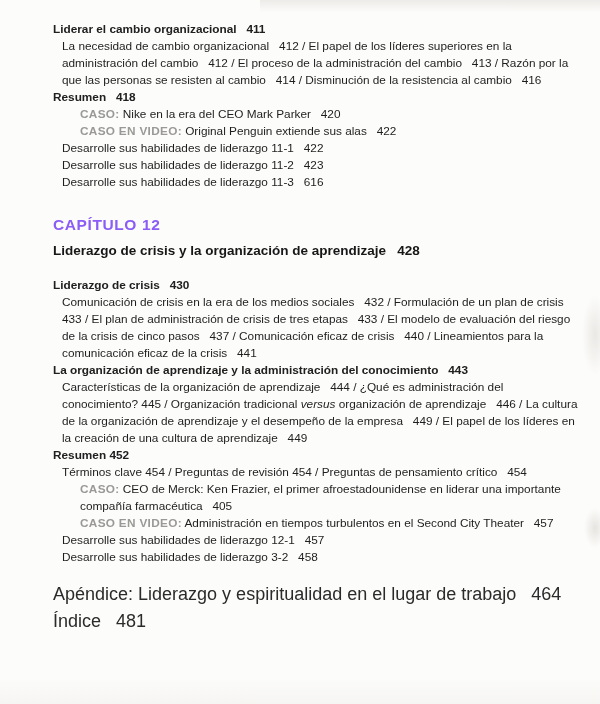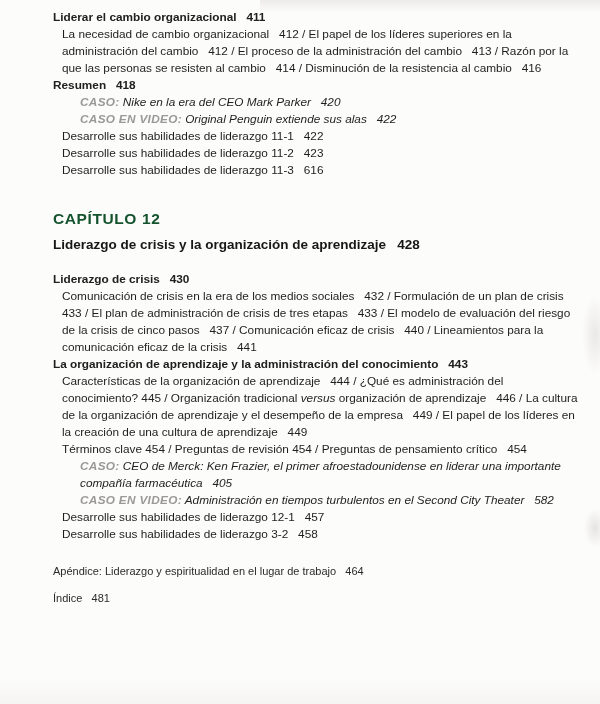--- a/index.html
+++ b/index.html
@@ -26,56 +26,56 @@
     top:508px;right:-6px;width:22px;height:40px;
     background:radial-gradient(closest-side,#e6e4e1,rgba(230,228,225,0));
   }
   .artifact-bottom{
     bottom:0;left:0;width:100%;height:26px;
     background:linear-gradient(to top,#f1efec 0%,rgba(241,239,236,0) 100%);
     opacity:.55;
   }
   .page{
     position:absolute;left:0;top:0;right:0;bottom:0;
-    padding:9px 22px 0 53px;
+    padding:21px 22px 0 53px;
     border-radius:22px;
   }
   .entry{
     font-size:11.8px;
     line-height:17px;
     white-space:pre-wrap;
     color:#1e1e1e;
   }
   .l0{font-weight:bold;color:#202020;}
   .l1{margin-left:9px;}
-  .caso{margin-left:27px;font-style:italic;}
+  .caso{margin-left:27px;}
   .seg-label{
     color:#9a9997;
     font-weight:bold;
     letter-spacing:.3px;
   }
   .seg-italic{font-style:italic;}
   .chapnum{
-    margin-top:30px;
+    margin-top:24px;
     font-size:15.5px;
     line-height:20px;
     font-weight:bold;
-    color:#14532d;
+    color:#8b5cf6;
     letter-spacing:.6px;
   }
   .chaptitle{
     margin-top:7px;
     margin-bottom:17px;
     font-size:13.5px;
     line-height:18px;
     font-weight:bold;
     color:#171717;
   }
   .back{
-    font-size:11px;
+    font-size:18px;
     line-height:17px;
     color:#2b2b2b;
     margin-bottom:10px;
   }
   .gap{height:20px;}
 </style>
 </head>
 <body>
 
 <div class="scan-artifact artifact-top"></div>
@@ -92,22 +92,23 @@
       <div class="entry caso"><span class="seg-label">CASO EN VIDEO:</span><span class="seg-plain"> Original Penguin extiende sus alas   422</span></div>
       <div class="entry l1"><span class="seg-plain">Desarrolle sus habilidades de liderazgo 11-1   422</span></div>
       <div class="entry l1"><span class="seg-plain">Desarrolle sus habilidades de liderazgo 11-2   423</span></div>
       <div class="entry l1"><span class="seg-plain">Desarrolle sus habilidades de liderazgo 11-3   616</span></div>
       <div class="entry chapnum"><span class="seg-plain">CAPÍTULO 12</span></div>
       <div class="entry chaptitle"><span class="seg-plain">Liderazgo de crisis y la organización de aprendizaje   428</span></div>
       <div class="entry l0"><span class="seg-plain">Liderazgo de crisis   430</span></div>
       <div class="entry l1"><span class="seg-plain">Comunicación de crisis en la era de los medios sociales   432 / Formulación de un plan de crisis 433 / El plan de administración de crisis de tres etapas   433 / El modelo de evaluación del riesgo de la crisis de cinco pasos   437 / Comunicación eficaz de crisis   440 / Lineamientos para la comunicación eficaz de la crisis   441</span></div>
       <div class="entry l0"><span class="seg-plain">La organización de aprendizaje y la administración del conocimiento   443</span></div>
       <div class="entry l1"><span class="seg-plain">Características de la organización de aprendizaje   444 / ¿Qué es administración del conocimiento? 445 / Organización tradicional </span><span class="seg-italic">versus</span><span class="seg-plain"> organización de aprendizaje   446 / La cultura de la organización de aprendizaje y el desempeño de la empresa   449 / El papel de los líderes en la creación de una cultura de aprendizaje   449</span></div>
+      <div class="entry l0"><span class="seg-plain">Resumen 452</span></div>
       <div class="entry l1"><span class="seg-plain">Términos clave 454 / Preguntas de revisión 454 / Preguntas de pensamiento crítico   454</span></div>
       <div class="entry caso"><span class="seg-label">CASO:</span><span class="seg-plain"> CEO de Merck: Ken Frazier, el primer afroestadounidense en liderar una importante compañía farmacéutica   405</span></div>
-      <div class="entry caso"><span class="seg-label">CASO EN VIDEO:</span><span class="seg-plain"> Administración en tiempos turbulentos en el Second City Theater   582</span></div>
+      <div class="entry caso"><span class="seg-label">CASO EN VIDEO:</span><span class="seg-plain"> Administración en tiempos turbulentos en el Second City Theater   457</span></div>
       <div class="entry l1"><span class="seg-plain">Desarrolle sus habilidades de liderazgo 12-1   457</span></div>
       <div class="entry l1"><span class="seg-plain">Desarrolle sus habilidades de liderazgo 3-2   458</span></div>
       <div class="entry gap"></div>
       <div class="entry back"><span class="seg-plain">Apéndice: Liderazgo y espiritualidad en el lugar de trabajo   464</span></div>
       <div class="entry back"><span class="seg-plain">Índice   481</span></div>
     </div>
 </div>
 
 </body></html>

